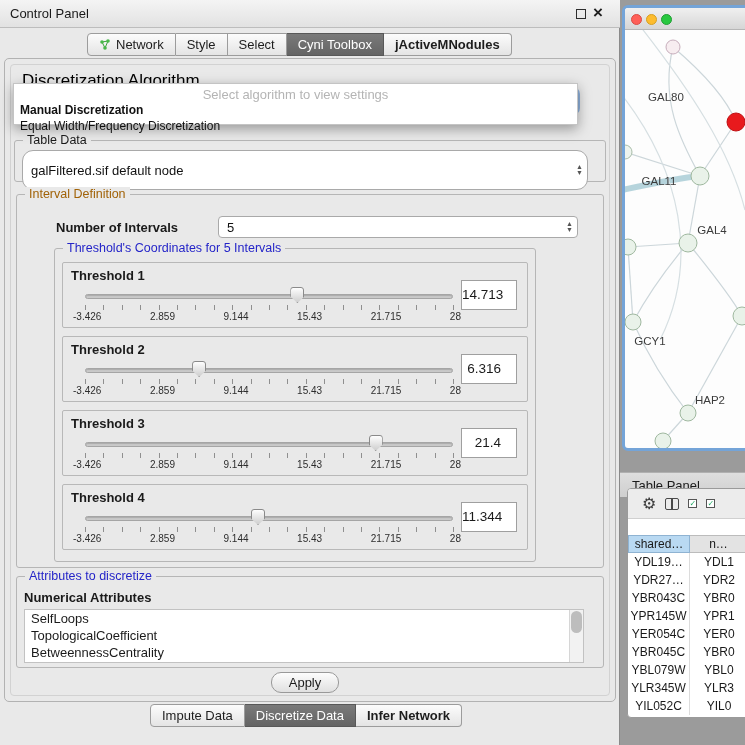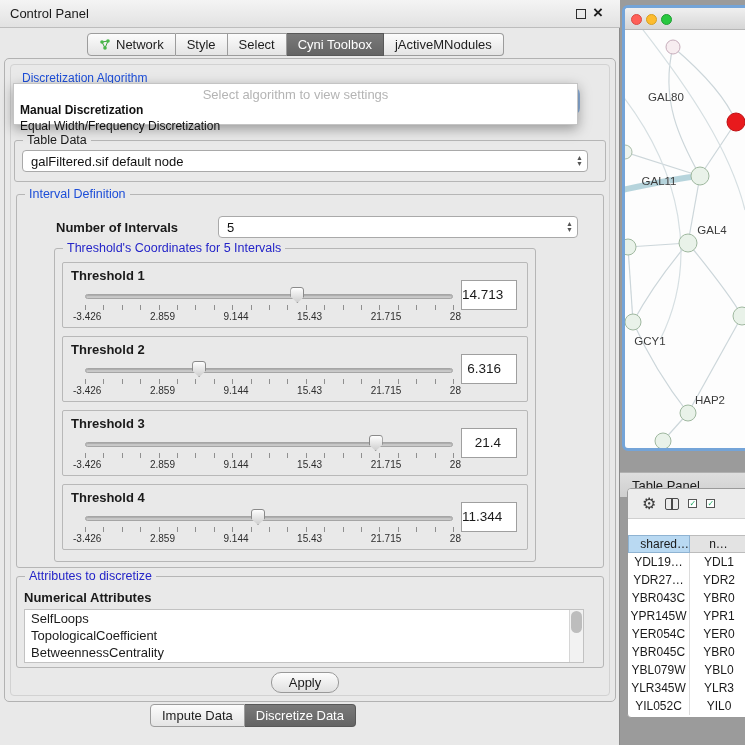--- a/index.html
+++ b/index.html
@@ -10,46 +10,46 @@
   
   .control-panel { position:absolute; left:0; top:0; width:620px; height:745px; background:#e9e9e9; border-right:1px solid #8a8a8a; }
   .titlebar { position:absolute; left:0; top:0; width:620px; height:28px; background:linear-gradient(#f4f4f4,#e2e2e2); border-bottom:1px solid #bdbdbd; }
   .titlebar .title { position:absolute; left:10px; top:6px; font-size:13px; color:#1a1a1a; }
   .win-float { position:absolute; left:576px; top:9px; width:10px; height:10px; border:1.5px solid #2d2d2d; background:transparent; }
   .win-close { position:absolute; left:593px; top:3px; font-size:17px; font-weight:bold; color:#1d1d1d; line-height:20px; }
 
   .seg-tabs { position:absolute; display:flex; height:23px; }
   .seg { border:1px solid #9c9c9c; border-left:none; background:linear-gradient(#fcfcfc,#e4e4e4); color:#1d1d1d; font-size:13px; display:flex; align-items:center; justify-content:flex-start; padding:0 11px; white-space:nowrap; gap:5px; }
   .seg:first-child { border-left:1px solid #9c9c9c; border-radius:4px 0 0 4px; }
-  .seg:last-child { border-radius:0 4px 4px 0; }
+  .seg:last-child { border-radius:0 4px 4px 0;font-weight:bold; }
   .seg.sel { background:linear-gradient(#7a7a7a,#646464); color:#fff; border-color:#585858; }
   .top-tabs { left:87px; top:33px; }
   .bottom-tabs { left:150px; top:704px; }
 
   .main-border { position:absolute; left:4px; top:58px; width:612px; height:644px; border:1px solid #b2b2b2; border-radius:5px; background:#e9e9e9; }
   .inner-border { position:absolute; left:10px; top:64px; width:600px; height:632px; border:1px solid #d2d2d2; border-radius:4px; }
 
-  .algo-label { position:absolute; left:22px; top:71px; font-size:12px; color:#1d4ed8; z-index:1; }
+  .algo-label { position:absolute; left:22px; top:71px; font-size:17px; color:#000000; z-index:1; }
   .combo { position:absolute; background:#fff; border:1px solid #a9a9a9; border-radius:4px; display:flex; align-items:center; padding-left:8px; font-size:13px; color:#111; }
   .combo-algo { left:20px; top:87px; width:560px; height:28px; border:2px solid #8fb2dc; border-radius:7px; z-index:5; }
   .stepper { position:absolute; right:4px; top:50%; transform:translateY(-50%); display:flex; flex-direction:column; align-items:center; color:#555; font-size:7px; line-height:6px; }
 
   .algo-popup { position:absolute; left:13px; top:83px; width:565px; height:42px; background:#fff; border:1px solid #c4c4c4; box-shadow:0 4px 12px rgba(0,0,0,0.35); z-index:10; }
   .popup-placeholder { position:absolute; left:0; top:3px; width:100%; text-align:center; color:#b4b4b4; font-size:13px; }
   .popup-item { position:absolute; left:6px; font-size:12px; color:#111; white-space:nowrap; }
   .popup-item.b { font-weight:bold; top:19px; }
   .popup-item.n { top:35px; }
 
   .fieldset { position:absolute; border:1px solid #b6b6b6; border-radius:3px; }
   .legend { position:absolute; top:-8px; left:8px; background:#e9e9e9; padding:0 4px; font-size:12.5px; white-space:nowrap; }
-  .legend.green { color:#1d4ed8; }
+  .legend.green { color:#a16207; }
   .legend.blue { color:#2424c8; }
 
   .fs-tabledata { left:14px; top:140px; width:592px; height:42px; }
-  .combo-table { left:22px; top:150px; width:566px; height:22px; }
+  .combo-table { left:22px; top:150px; width:566px; height:40px;border-radius:11px; }
 
   .fs-interval { left:16px; top:194px; width:588px; height:374px; }
   .noi-label { position:absolute; left:56px; top:220px; font-weight:bold; font-size:13px; }
   .combo-noi { left:218px; top:216px; width:360px; height:22px; }
   .fs-thresholds { left:54px; top:248px; width:482px; height:314px; }
 
   .threshold-panel { position:absolute; left:62px; width:466px; height:66px; border:1px solid #b8b8b8; border-radius:2px; background:#e9e9e9; }
   .th-label { position:absolute; left:8px; top:5px; font-weight:bold; font-size:13px; }
   .slider { position:absolute; left:22px; top:26px; width:368px; height:14px; }
   .track { position:absolute; left:0; top:5px; width:368px; height:5px; background:#c9c9c9; border:1px solid #a5a5a5; border-radius:3px; box-shadow:inset 0 1px 1px rgba(0,0,0,0.15); }
@@ -80,21 +80,21 @@
   .table-panel-bar { position:absolute; left:620px; top:456px; width:125px; height:26px; background:linear-gradient(#dedede,#cfcfcf); border-top:1px solid #b0b0b0; border-bottom:1px solid #9a9a9a;margin-top:16px; }
   .table-panel-bar .tp-title { position:absolute; left:12px; top:5px; font-size:13px; }
 
   .table-window { position:absolute; left:627px; top:488px; width:122px; height:230px; background:#fff; border:1px solid #9a9a9a; border-radius:4px 0 0 4px; overflow:hidden; }
   .t-toolbar { position:absolute; left:0; top:0; width:100%; height:30px; background:#ececec; border-bottom:1px solid #d0d0d0; display:flex; align-items:center; gap:9px; padding-left:14px; }
   .gear { font-size:16px; color:#3d3d3d; line-height:1; }
   .cols-icon { width:14px; height:12px; border:1.5px solid #4a4a4a; border-radius:2px; position:relative; }
   .cols-icon:before { content:""; position:absolute; left:5px; top:0; width:1.5px; height:100%; background:#4a4a4a; }
   .mini-check { width:9px; height:9px; border:1px solid #555; background:#fff; font-size:8px; line-height:8px; text-align:center; color:#2a6; }
   .t-header { position:absolute; left:0; top:46px; width:100%; height:18px; display:flex; }
-  .t-header .hc1 { width:62px; background:#b9d9f2; border:1px solid #8fb3d2; font-size:12px; text-align:right; line-height:16px; }
+  .t-header .hc1 { width:62px; background:#b9d9f2; border:1px solid #8fb3d2; font-size:12px; text-align:center; line-height:16px; }
   .t-header .hc2 { flex:1; background:#e3e3e3; border:1px solid #bcbcbc; border-left:none; font-size:12px; text-align:center; line-height:16px; }
   .t-rows { position:absolute; left:0; top:64px; width:100%; }
   .t-row { display:flex; height:18px; }
   .t-row .c1 { width:62px; font-size:12px; text-align:center; line-height:18px; border-right:1px solid #dcdcdc; overflow:hidden; white-space:nowrap; }
   .t-row .c2 { flex:1; font-size:12px; text-align:center; line-height:18px; overflow:hidden; white-space:nowrap; }
 </style>
 </head>
 <body>
 
 <div id="root">
@@ -256,20 +256,23 @@
     </div>
 
     <div class="apply-btn">Apply</div>
 
     <div class="seg-tabs bottom-tabs">
       <div class="seg">
           <span>Impute Data</span>
         </div>
       <div class="seg sel">
           <span>Discretize Data</span>
+        </div>
+      <div class="seg">
+          <span>Infer Network</span>
         </div>
     </div>
   </div>
 
   <div class="net-window">
     <div class="net-titlebar">
       <span class="tl red"></span>
       <span class="tl yellow"></span>
       <span class="tl green"></span>
     </div>

